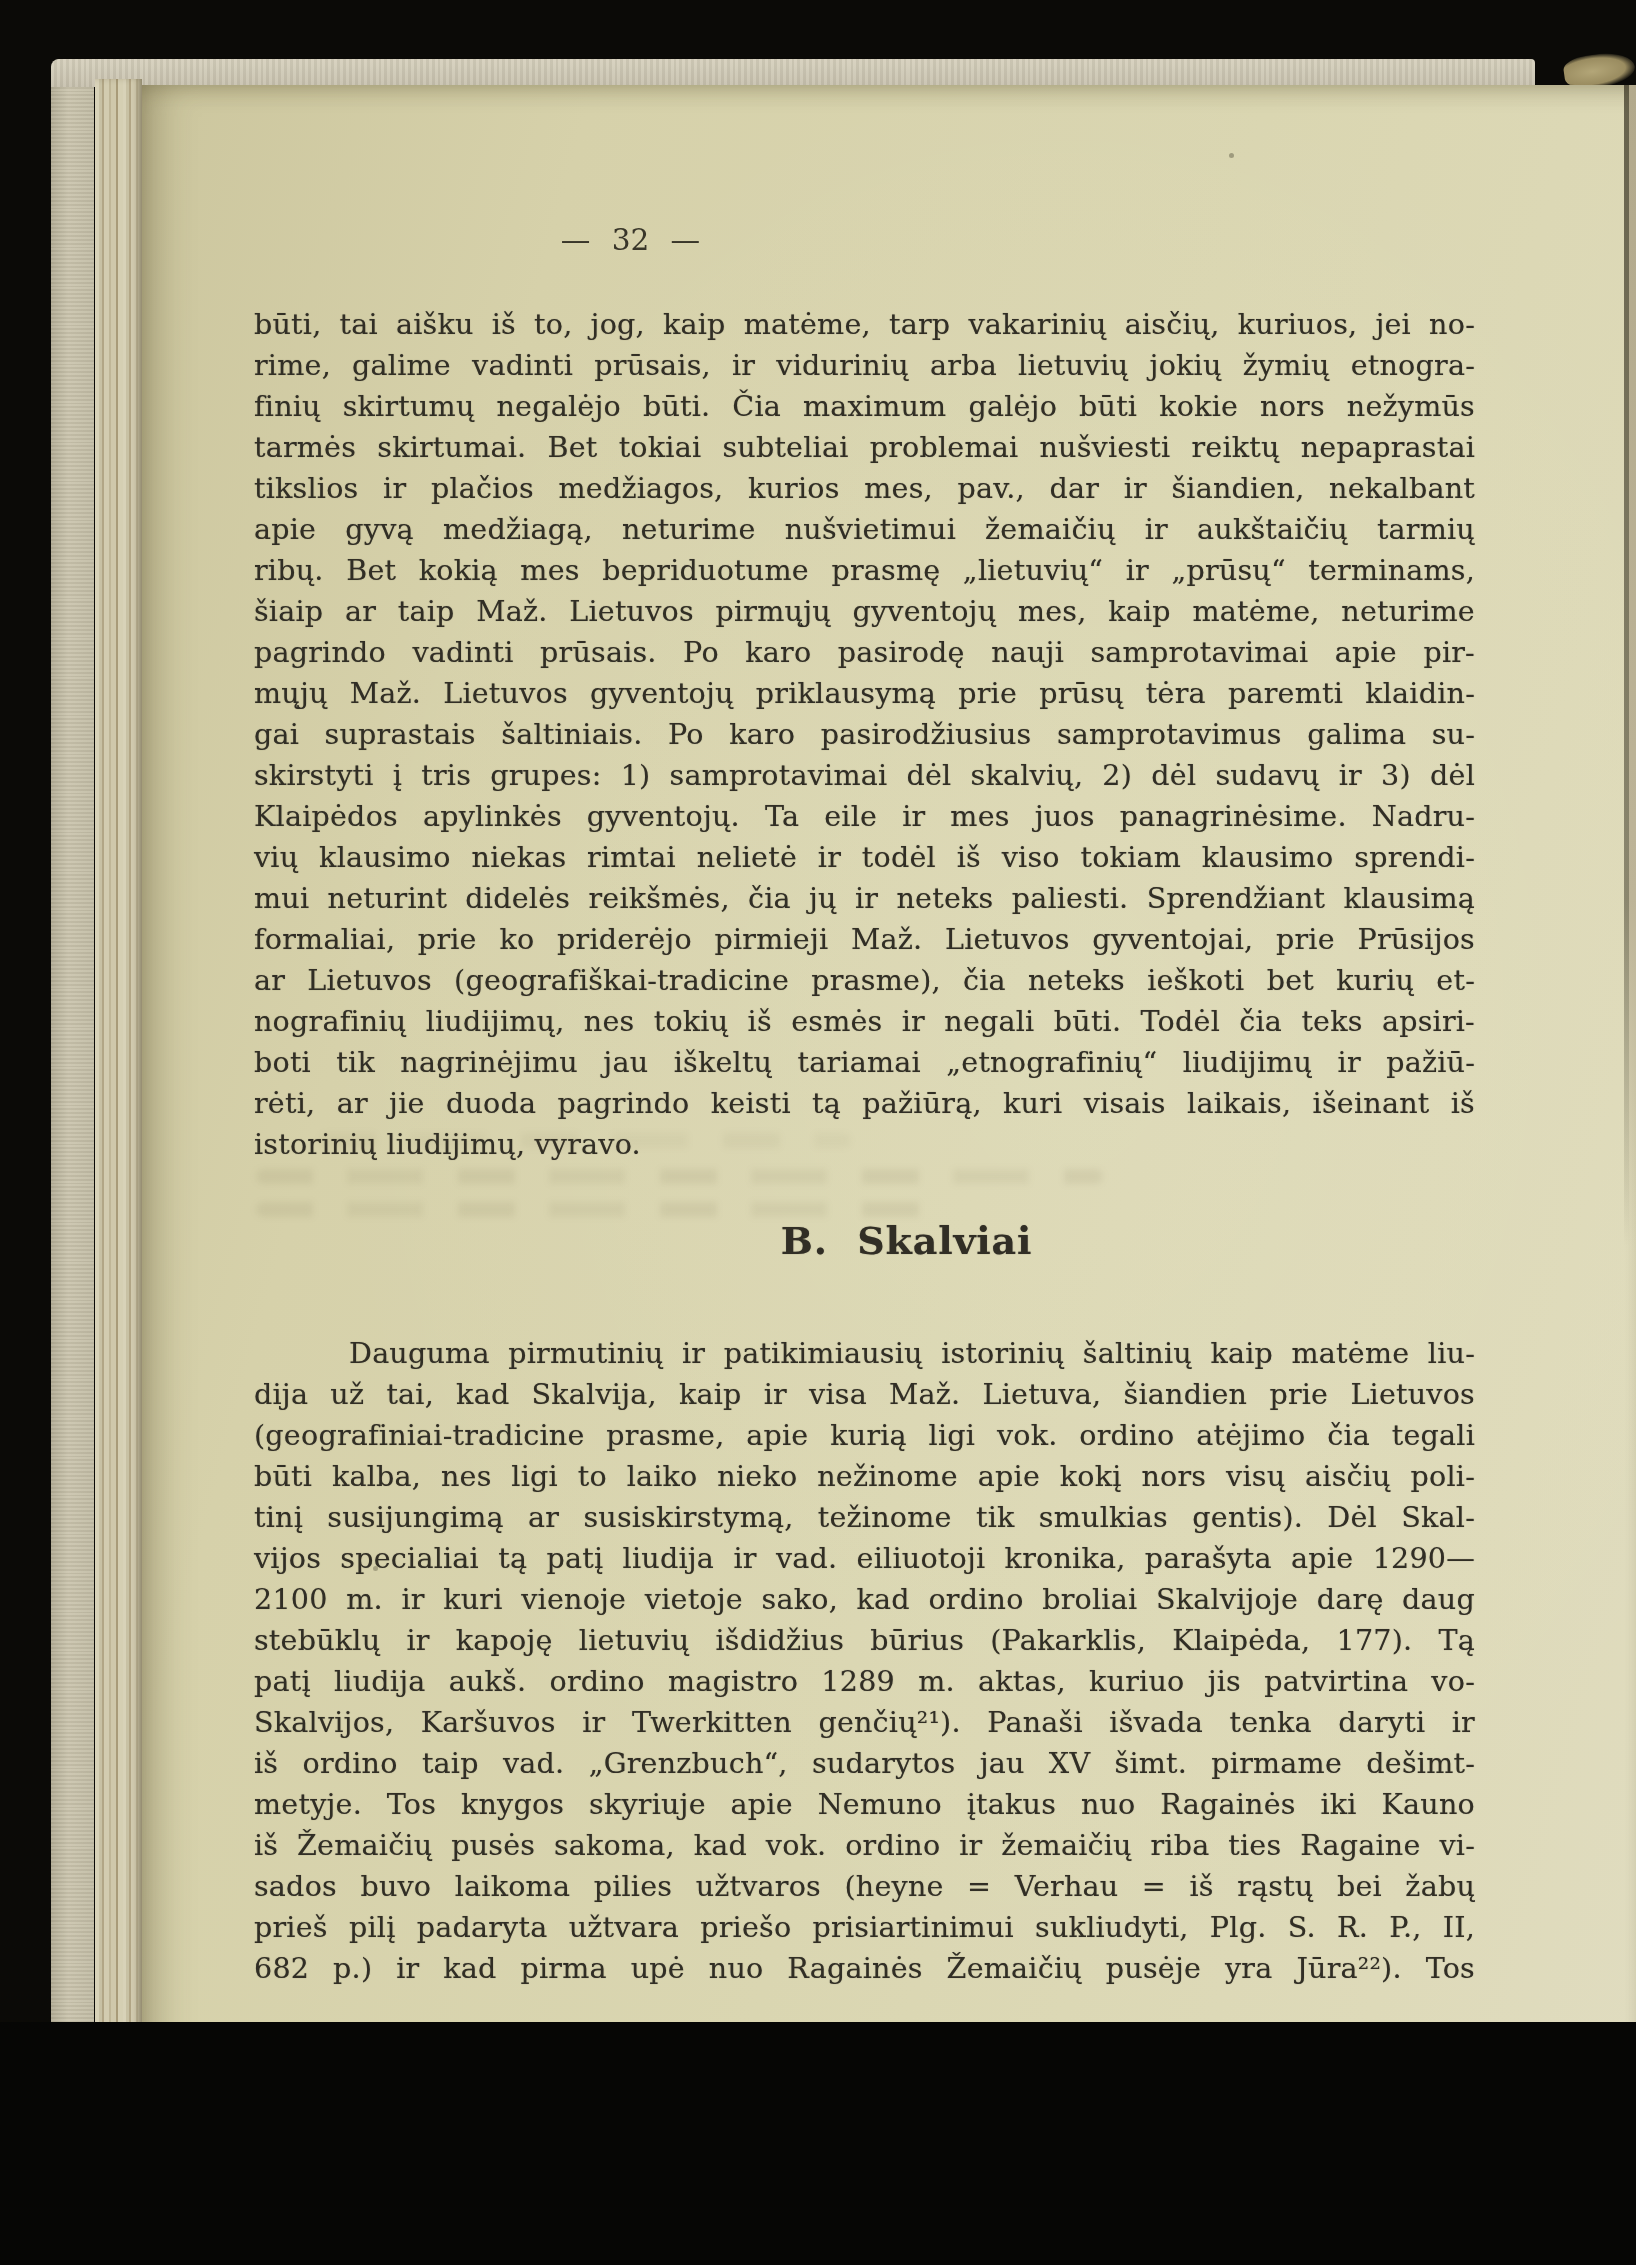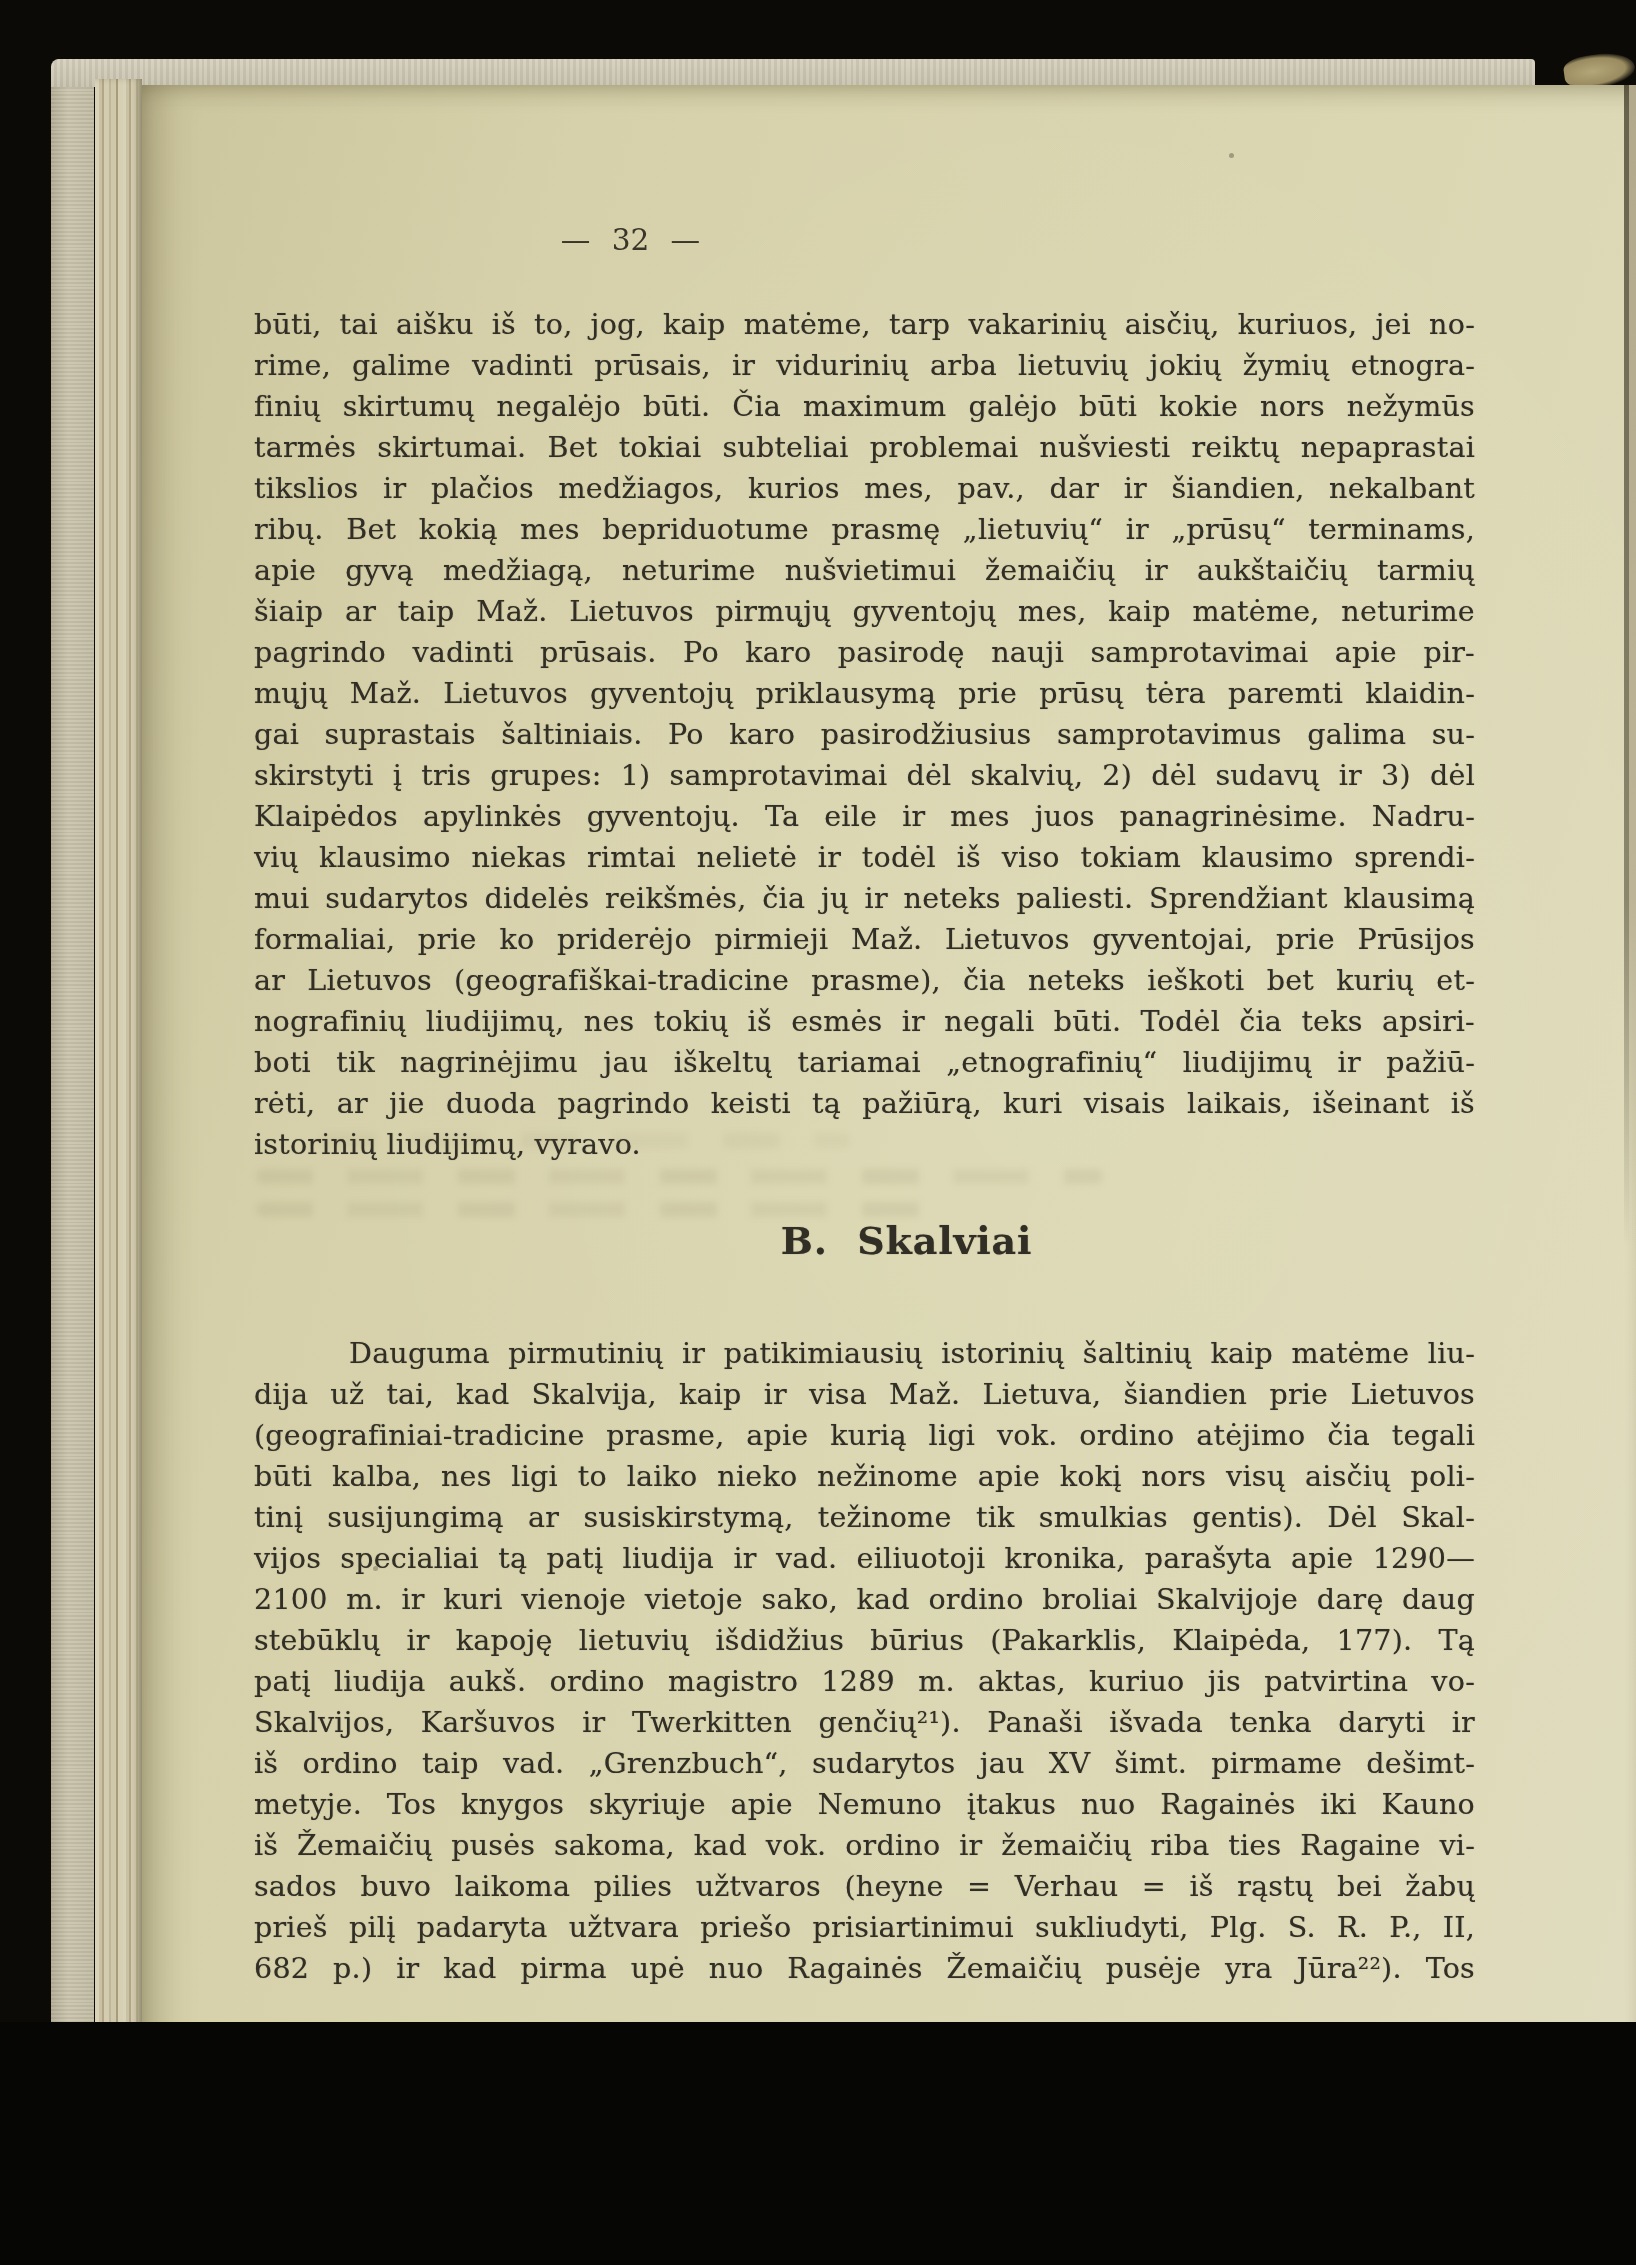--- a/index.html
+++ b/index.html
@@ -184,30 +184,30 @@
   <div class="page">
 
     <div class="page-number">— 32 —</div>
 
     <div class="paragraph p1">
         <div class="line">būti, tai aišku iš to, jog, kaip matėme, tarp vakarinių aisčių, kuriuos, jei no-</div>
         <div class="line">rime, galime vadinti prūsais, ir vidurinių arba lietuvių jokių žymių etnogra-</div>
         <div class="line">finių skirtumų negalėjo būti.  Čia maximum galėjo būti kokie nors nežymūs</div>
         <div class="line">tarmės skirtumai.  Bet tokiai subteliai problemai nušviesti reiktų nepaprastai</div>
         <div class="line">tikslios ir plačios medžiagos, kurios mes, pav., dar ir šiandien, nekalbant</div>
+        <div class="line">apie gyvą medžiagą, neturime nušvietimui žemaičių ir aukštaičių tarmių</div>
         <div class="line">ribų.  Bet kokią mes bepriduotume prasmę „lietuvių“ ir „prūsų“ terminams,</div>
-        <div class="line">apie gyvą medžiagą, neturime nušvietimui žemaičių ir aukštaičių tarmių</div>
         <div class="line">šiaip ar taip Maž. Lietuvos pirmųjų gyventojų mes, kaip matėme, neturime</div>
         <div class="line">pagrindo vadinti prūsais.  Po karo pasirodę nauji samprotavimai apie pir-</div>
         <div class="line">mųjų Maž. Lietuvos gyventojų priklausymą prie prūsų tėra paremti klaidin-</div>
         <div class="line">gai suprastais šaltiniais.  Po karo pasirodžiusius samprotavimus galima su-</div>
         <div class="line">skirstyti į tris grupes: 1) samprotavimai dėl skalvių, 2) dėl sudavų ir 3) dėl</div>
         <div class="line">Klaipėdos apylinkės gyventojų.  Ta eile ir mes juos panagrinėsime.  Nadru-</div>
         <div class="line">vių klausimo niekas rimtai nelietė ir todėl iš viso tokiam klausimo sprendi-</div>
-        <div class="line">mui sudarytos didelės reikšmės, čia jų ir neteks paliesti.  Sprendžiant klausimą</div>
+        <div class="line">mui neturint didelės reikšmės, čia jų ir neteks paliesti.  Sprendžiant klausimą</div>
         <div class="line">formaliai, prie ko priderėjo pirmieji Maž. Lietuvos gyventojai, prie Prūsijos</div>
         <div class="line">ar Lietuvos (geografiškai-tradicine prasme), čia neteks ieškoti bet kurių et-</div>
         <div class="line">nografinių liudijimų, nes tokių iš esmės ir negali būti.  Todėl čia teks apsiri-</div>
         <div class="line">boti tik nagrinėjimu jau iškeltų tariamai „etnografinių“ liudijimų ir pažiū-</div>
         <div class="line">rėti, ar jie duoda pagrindo keisti tą pažiūrą, kuri visais laikais, išeinant iš</div>
         <div class="line endline">istorinių liudijimų, vyravo.</div>
       </div>
 
     <div class="ghost g3"></div>
     <div class="ghost g1"></div>

